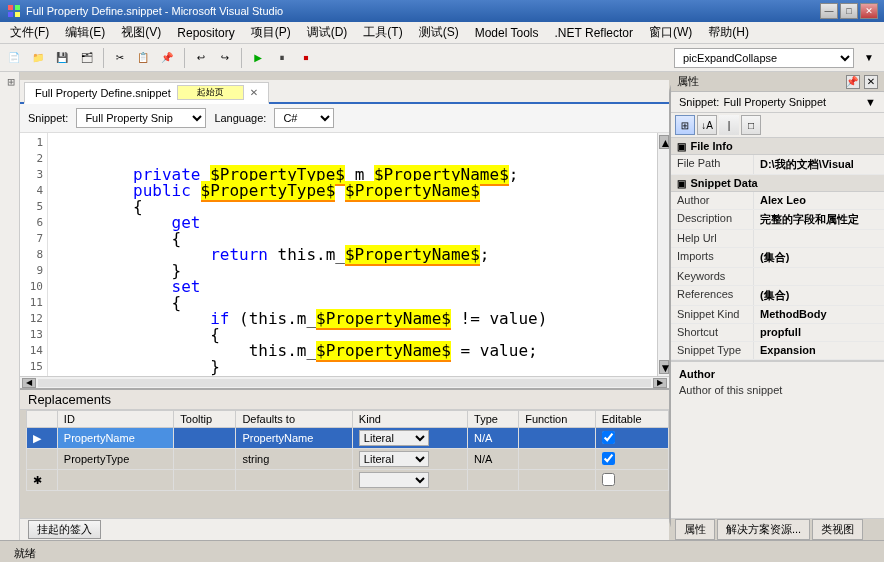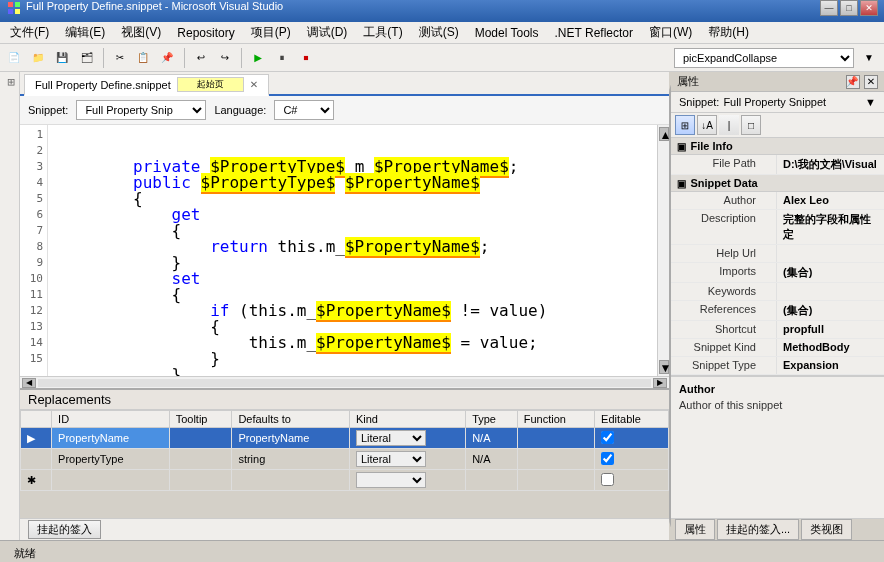--- a/index.html
+++ b/index.html
@@ -1,19 +1,19 @@
 <!DOCTYPE html>
 <html><head>
   <meta charset="utf-8">
   <style>
     * { box-sizing: border-box; margin: 0; padding: 0; }
     body { font-family: 'Segoe UI', Tahoma, sans-serif; font-size: 12px; background: #d4d0c8; overflow: hidden; width: 884px; height: 562px; }
 
     
-    .title-bar { background: linear-gradient(to bottom, #4a7ec7, #2a5faa); height: 22px; display: flex; align-items: flex-start; padding: 0 6px; color: white; font-size: 11px; user-select: none; }
+    .title-bar { background: linear-gradient(to bottom, #4a7ec7, #2a5faa); height: 22px; display: flex; align-items: center; padding: 0 6px; color: white; font-size: 11px; user-select: none; }
     .title-bar-icon { width: 16px; height: 16px; margin-right: 4px; display: flex; align-items: center; justify-content: center; }
     .title-bar-text { flex: 1; }
     .title-bar-buttons { display: flex; gap: 2px; }
     .title-btn { width: 18px; height: 16px; background: linear-gradient(to bottom, #e8e8e8, #c0c0c0); border: 1px solid #888; font-size: 9px; display: flex; align-items: center; justify-content: center; cursor: pointer; color: #333; }
     .title-btn.close { background: linear-gradient(to bottom, #e8a0a0, #c04040); color: white; }
 
     
     .menu-bar { background: #f0eeeb; height: 22px; display: flex; align-items: center; padding: 0 2px; border-bottom: 1px solid #ccc; }
     .menu-item { padding: 2px 8px; font-size: 12px; cursor: pointer; color: #000; }
 
@@ -27,39 +27,39 @@
     
     .main-layout { display: flex; height: calc(562px - 22px - 22px - 28px - 22px); }
 
     
     .left-toolbar { width: 20px; background: #f0eeeb; border-right: 1px solid #ccc; display: flex; flex-direction: column; padding: 2px; }
 
     
     .content-area { flex: 1; display: flex; flex-direction: column; overflow: hidden; }
 
     
-    .tab-bar { background: #f0eeeb; height: 24px; display: flex; align-items: flex-end; padding: 0 0 0 4px; border-bottom: 2px solid #3169c0; }
+    .tab-bar { background: #f0eeeb; height: 24px; display: flex; align-items: flex-end; padding: 0 0 0 4px; border-bottom: 2px solid #3169c0; margin-top: 8px; }
     .tab { height: 22px; padding: 0 10px; border: 1px solid #ccc; border-bottom: none; background: #e8e4df; display: flex; align-items: center; gap: 6px; font-size: 11px; cursor: pointer; }
     .tab.active { background: white; border-bottom: 2px solid white; margin-bottom: -2px; z-index: 1; }
     .tab-badge { background: #ffffa0; border: 1px solid #ccc; font-size: 9px; padding: 0 19px; }
     .tab-close { font-size: 10px; color: #666; cursor: pointer; }
     .snippet-header { background: #f5f5f5; padding: 4px 8px; display: flex; align-items: center; gap: 8px; border-bottom: 1px solid #ddd; font-size: 11px; }
     .snippet-combo { height: 20px; border: 1px solid #aaa; padding: 0 4px; font-size: 11px; background: white; }
     .code-area { flex: 1; background: white; display: flex; overflow: hidden; }
     .line-numbers { width: 28px; background: white; border-right: 1px solid #e0e0e0; padding: 2px 0; color: #666; font-family: Consolas, monospace; font-size: 11px; line-height: 16px; text-align: right; padding-right: 4px; overflow: hidden; }
     .code-content { flex: 1; padding: 2px 8px; font-family: Consolas, monospace; font-size: 16px; line-height: 16px; overflow: auto; color: #000; white-space: pre; }
 
     
     .kw { color: #0000ff; }
     .highlight { background: #ffff00; border-bottom: 2px solid #ff8800; }
 
     
     .replacements { height: 130px; border-top: 2px solid #aaa; display: flex; flex-direction: column; }
     .replacements-header { background: #e8e4df; padding: 2px 8px; font-size: 13px; border-bottom: 1px solid #ccc; }
-    .rep-table { flex: 1; overflow: auto; }
+    .rep-table { flex: 1; overflow: auto; margin-left: 6px; }
     .rep-table table { width: 100%; border-collapse: collapse; font-size: 11px; }
     .rep-table th { background: #f0eeeb; border: 1px solid #ccc; padding: 2px 6px; text-align: left; font-weight: normal; }
     .rep-table td { border: 1px solid #ddd; padding: 2px 6px; }
     .rep-table tr.selected td { background: #3169c0; color: white; }
     .rep-table select { font-size: 11px; border: 1px solid #aaa; }
     .rep-table input[type=checkbox] { }
 
     
     .bottom-toolbar { height: 22px; background: #f0eeeb; border-top: 1px solid #ccc; display: flex; align-items: center; padding: 0 8px; }
     .bottom-btn { border: 1px solid #999; background: linear-gradient(to bottom, #f5f5f5, #e0e0e0); padding: 1px 8px; font-size: 11px; cursor: pointer; }
@@ -70,21 +70,21 @@
     .panel-btn { width: 14px; height: 14px; font-size: 10px; display: flex; align-items: center; justify-content: center; border: 1px solid #888; background: #e8e8e8; cursor: pointer; }
     .right-panel-snippet { padding: 4px 8px; font-size: 11px; border-bottom: 1px solid #ccc; display: flex; align-items: center; gap: 4px; }
     .right-toolbar { padding: 2px 4px; display: flex; gap: 2px; border-bottom: 1px solid #ccc; }
     .rt-btn { width: 20px; height: 20px; border: 1px solid #aaa; background: linear-gradient(to bottom, #f5f5f5, #e0e0e0); display: flex; align-items: center; justify-content: center; font-size: 10px; cursor: pointer; }
     .rt-btn.active { background: linear-gradient(to bottom, #dce8ff, #b8d0ff); border-color: #7090c0; }
 
     
     .props-area { flex: 1; overflow-y: auto; font-size: 11px; }
     .prop-section-header { background: #e0ddd8; padding: 2px 6px; display: flex; align-items: center; gap: 4px; cursor: pointer; font-weight: bold; border-bottom: 1px solid #ccc; }
     .prop-row { display: flex; border-bottom: 1px solid #e8e8e8; min-height: 18px; }
-    .prop-name { width: 106px; padding: 2px 20px; color: #333; border-right: 1px solid #e0e0e0; flex-shrink: 0; text-align: right; }
+    .prop-name { width: 83px; padding: 2px 6px; color: #333; border-right: 1px solid #e0e0e0; flex-shrink: 0; }
     .prop-val { flex: 1; padding: 2px 6px; font-weight: bold; color: #000; }
     .author-section { border-top: 2px solid #ccc; padding: 6px 8px; }
     .author-title { font-weight: bold; font-size: 11px; margin-bottom: 4px; }
     .author-desc { font-size: 11px; color: #333; }
 
     
     .bottom-panel-tabs { height: 22px; display: flex; align-items: center; border-top: 1px solid #ccc; background: #d4d0c8; padding: 0 4px; gap: 2px; }
     .bp-tab { padding: 2px 8px; font-size: 11px; cursor: pointer; border: 1px solid #aaa; background: #e8e4df; }
 
     
@@ -351,42 +351,42 @@
       </div>
       <div class="prop-row">
         <div class="prop-name">Keywords</div>
         <div class="prop-val"></div>
       </div>
       <div class="prop-row">
         <div class="prop-name">References</div>
         <div class="prop-val">(集合)</div>
       </div>
       <div class="prop-row">
+        <div class="prop-name">Snippet Kind</div>
+        <div class="prop-val">MethodBody</div>
+      </div>
+      <div class="prop-row">
         <div class="prop-name">Shortcut</div>
         <div class="prop-val">propfull</div>
-      </div>
-      <div class="prop-row">
-        <div class="prop-name">Snippet Kind</div>
-        <div class="prop-val">MethodBody</div>
       </div>
       <div class="prop-row">
         <div class="prop-name">Snippet Type</div>
         <div class="prop-val">Expansion</div>
       </div>
 
       <div class="author-section">
         <div class="author-title">Author</div>
         <div class="author-desc">Author of this snippet</div>
       </div>
 
     </div>
 
     <div class="bottom-panel-tabs">
       <div class="bp-tab">属性</div>
-      <div class="bp-tab">挂起的签入...</div>
+      <div class="bp-tab">解决方案资源...</div>
       <div class="bp-tab">类视图</div>
     </div>
 
   </div>
 </div>
 
 <div class="status-bar">
   <span>就绪</span>
 </div>
 

